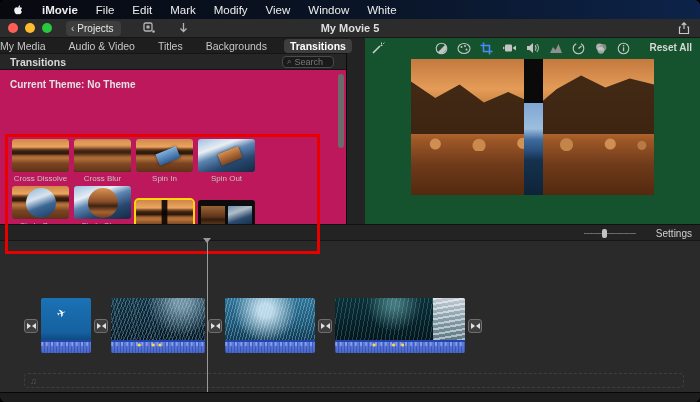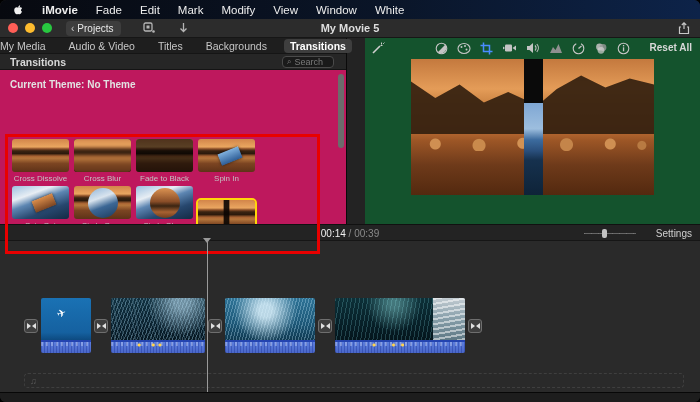--- a/index.html
+++ b/index.html
@@ -195,21 +195,21 @@
 
 <div class="window">
 
   <div class="menubar">
     <span>
       <svg class="apple-svg" viewBox="0 0 12 14">
         <path fill="#f2f2f2" d="M6.6 3.2c.5-.7 1.5-.9 1.5-.9s.1 1-.4 1.7c-.6.7-1.4.7-1.4.7s-.2-.8.3-1.5zM9 7.4c0-1.5 1.2-2.1 1.2-2.1s-.7-1-1.9-1c-.8 0-1.4.5-1.8.5-.4 0-1.1-.5-1.8-.5C3.4 4.3 2.2 5.5 2.2 7.3c0 1.9 1.4 4 2.5 4 .5 0 .8-.3 1.4-.3.6 0 .9.3 1.4.3 1.1 0 2.3-2 2.5-2.9 0 0-1-.4-1-1z"></path>
       </svg>
     </span>
     <span class="menu-item app">iMovie</span>
-    <span class="menu-item">Fade</span>
+    <span class="menu-item">File</span>
     <span class="menu-item">Edit</span>
     <span class="menu-item">Mark</span>
     <span class="menu-item">Modify</span>
     <span class="menu-item">View</span>
     <span class="menu-item">Window</span>
     <span class="menu-item">White</span>
   </div>
 
   <div class="titlebar">
     <div class="traffic">
@@ -270,24 +270,20 @@
             <div class="thumb t-canyon"></div>
             <div class="tlabel">Cross Dissolve</div>
           </div>
           <div class="cell">
             <div class="thumb">
                 <div class="canyon-base t-blur" style="position:absolute;inset:0;"></div>
               </div>
             <div class="tlabel">Cross Blur</div>
           </div>
           <div class="cell">
-            <div class="thumb t-canyon t-dark"></div>
-            <div class="tlabel">Fade to Black</div>
-          </div>
-          <div class="cell">
             <div class="thumb t-canyon">
                 <span class="spin-chip"></span>
               </div>
             <div class="tlabel">Spin In</div>
           </div>
 
           <div class="cell">
             <div class="thumb t-bluemtn">
                 <span class="spin-chip orange"></span>
               </div>
@@ -413,23 +409,20 @@
           <div class="canyon-big">
               <div class="mtn"></div>
               <div class="rocks"></div>
             </div>
         </div>
       </div>
     </div>
   </div>
 
   <div class="transport">
-    <div class="timecode">
-      <span class="cur">00:14</span><span class="dur"> / </span><span class="dur">00:39</span>
-    </div>
     <div class="zoom-slider">
       <div class="zs-track"></div>
       <div class="zs-thumb"></div>
     </div>
     <span class="settings-label">Settings</span>
   </div>
 
   <div class="timeline">
     <div class="playhead"></div>
 

